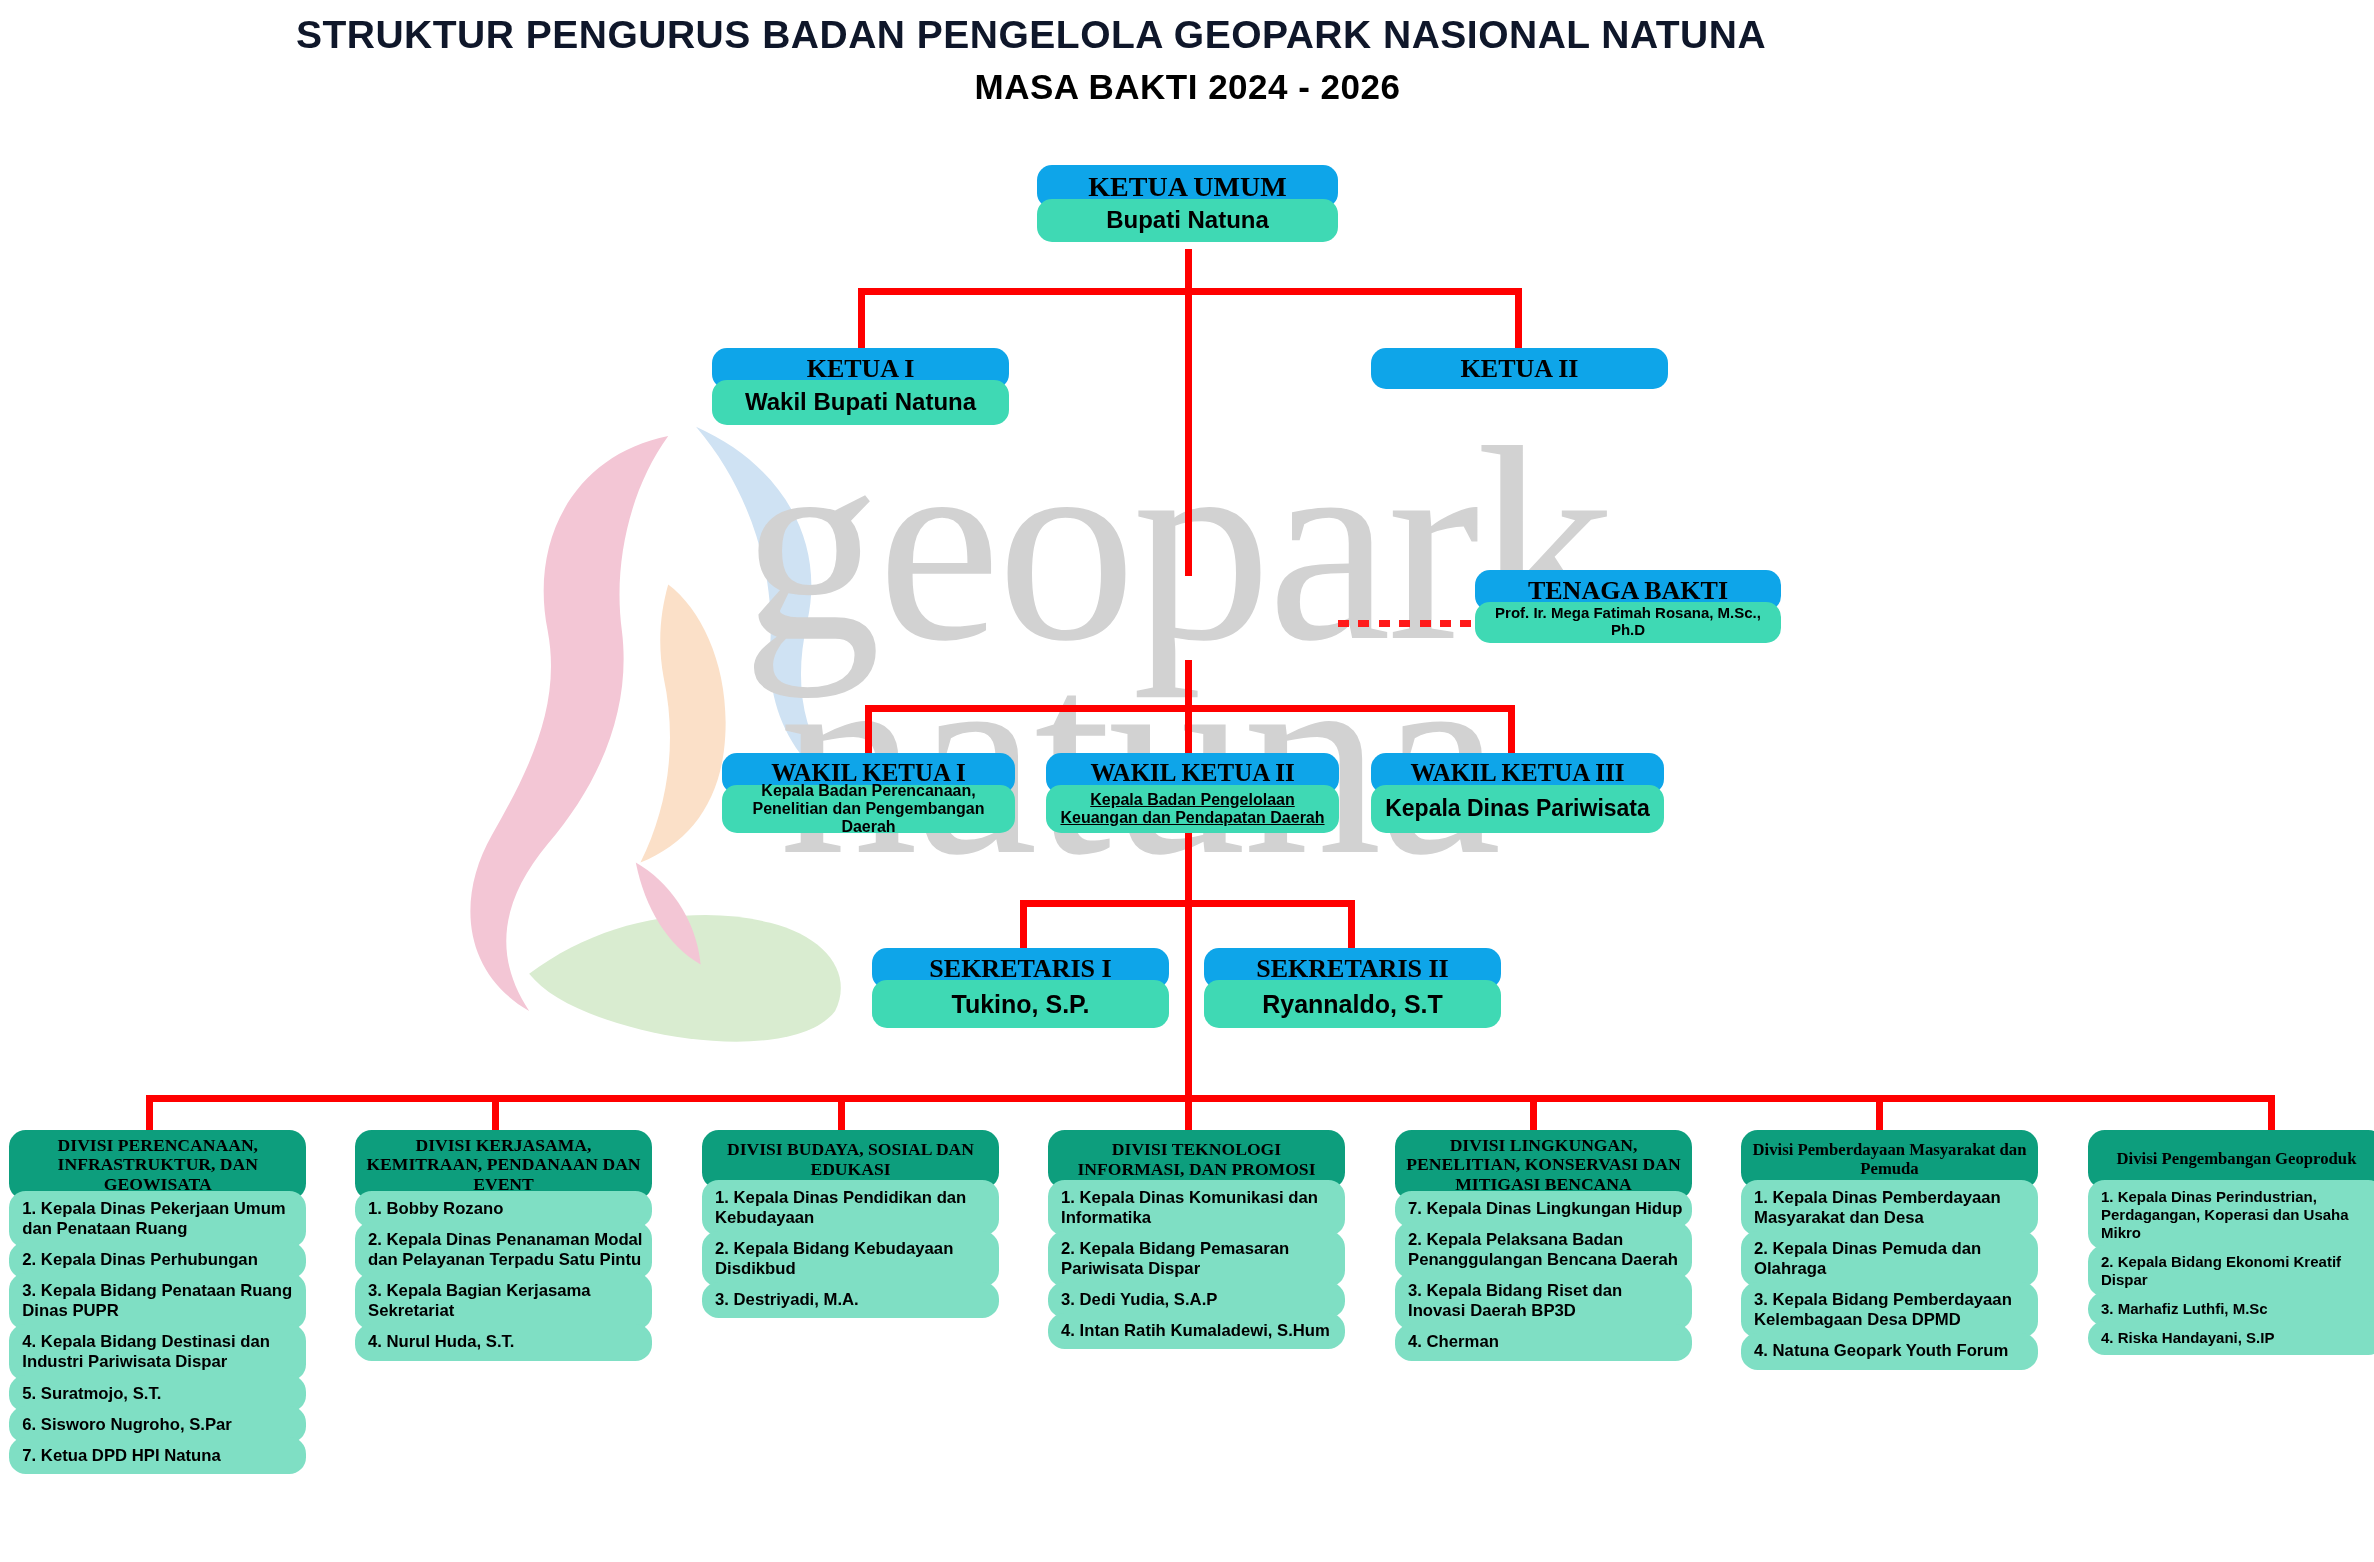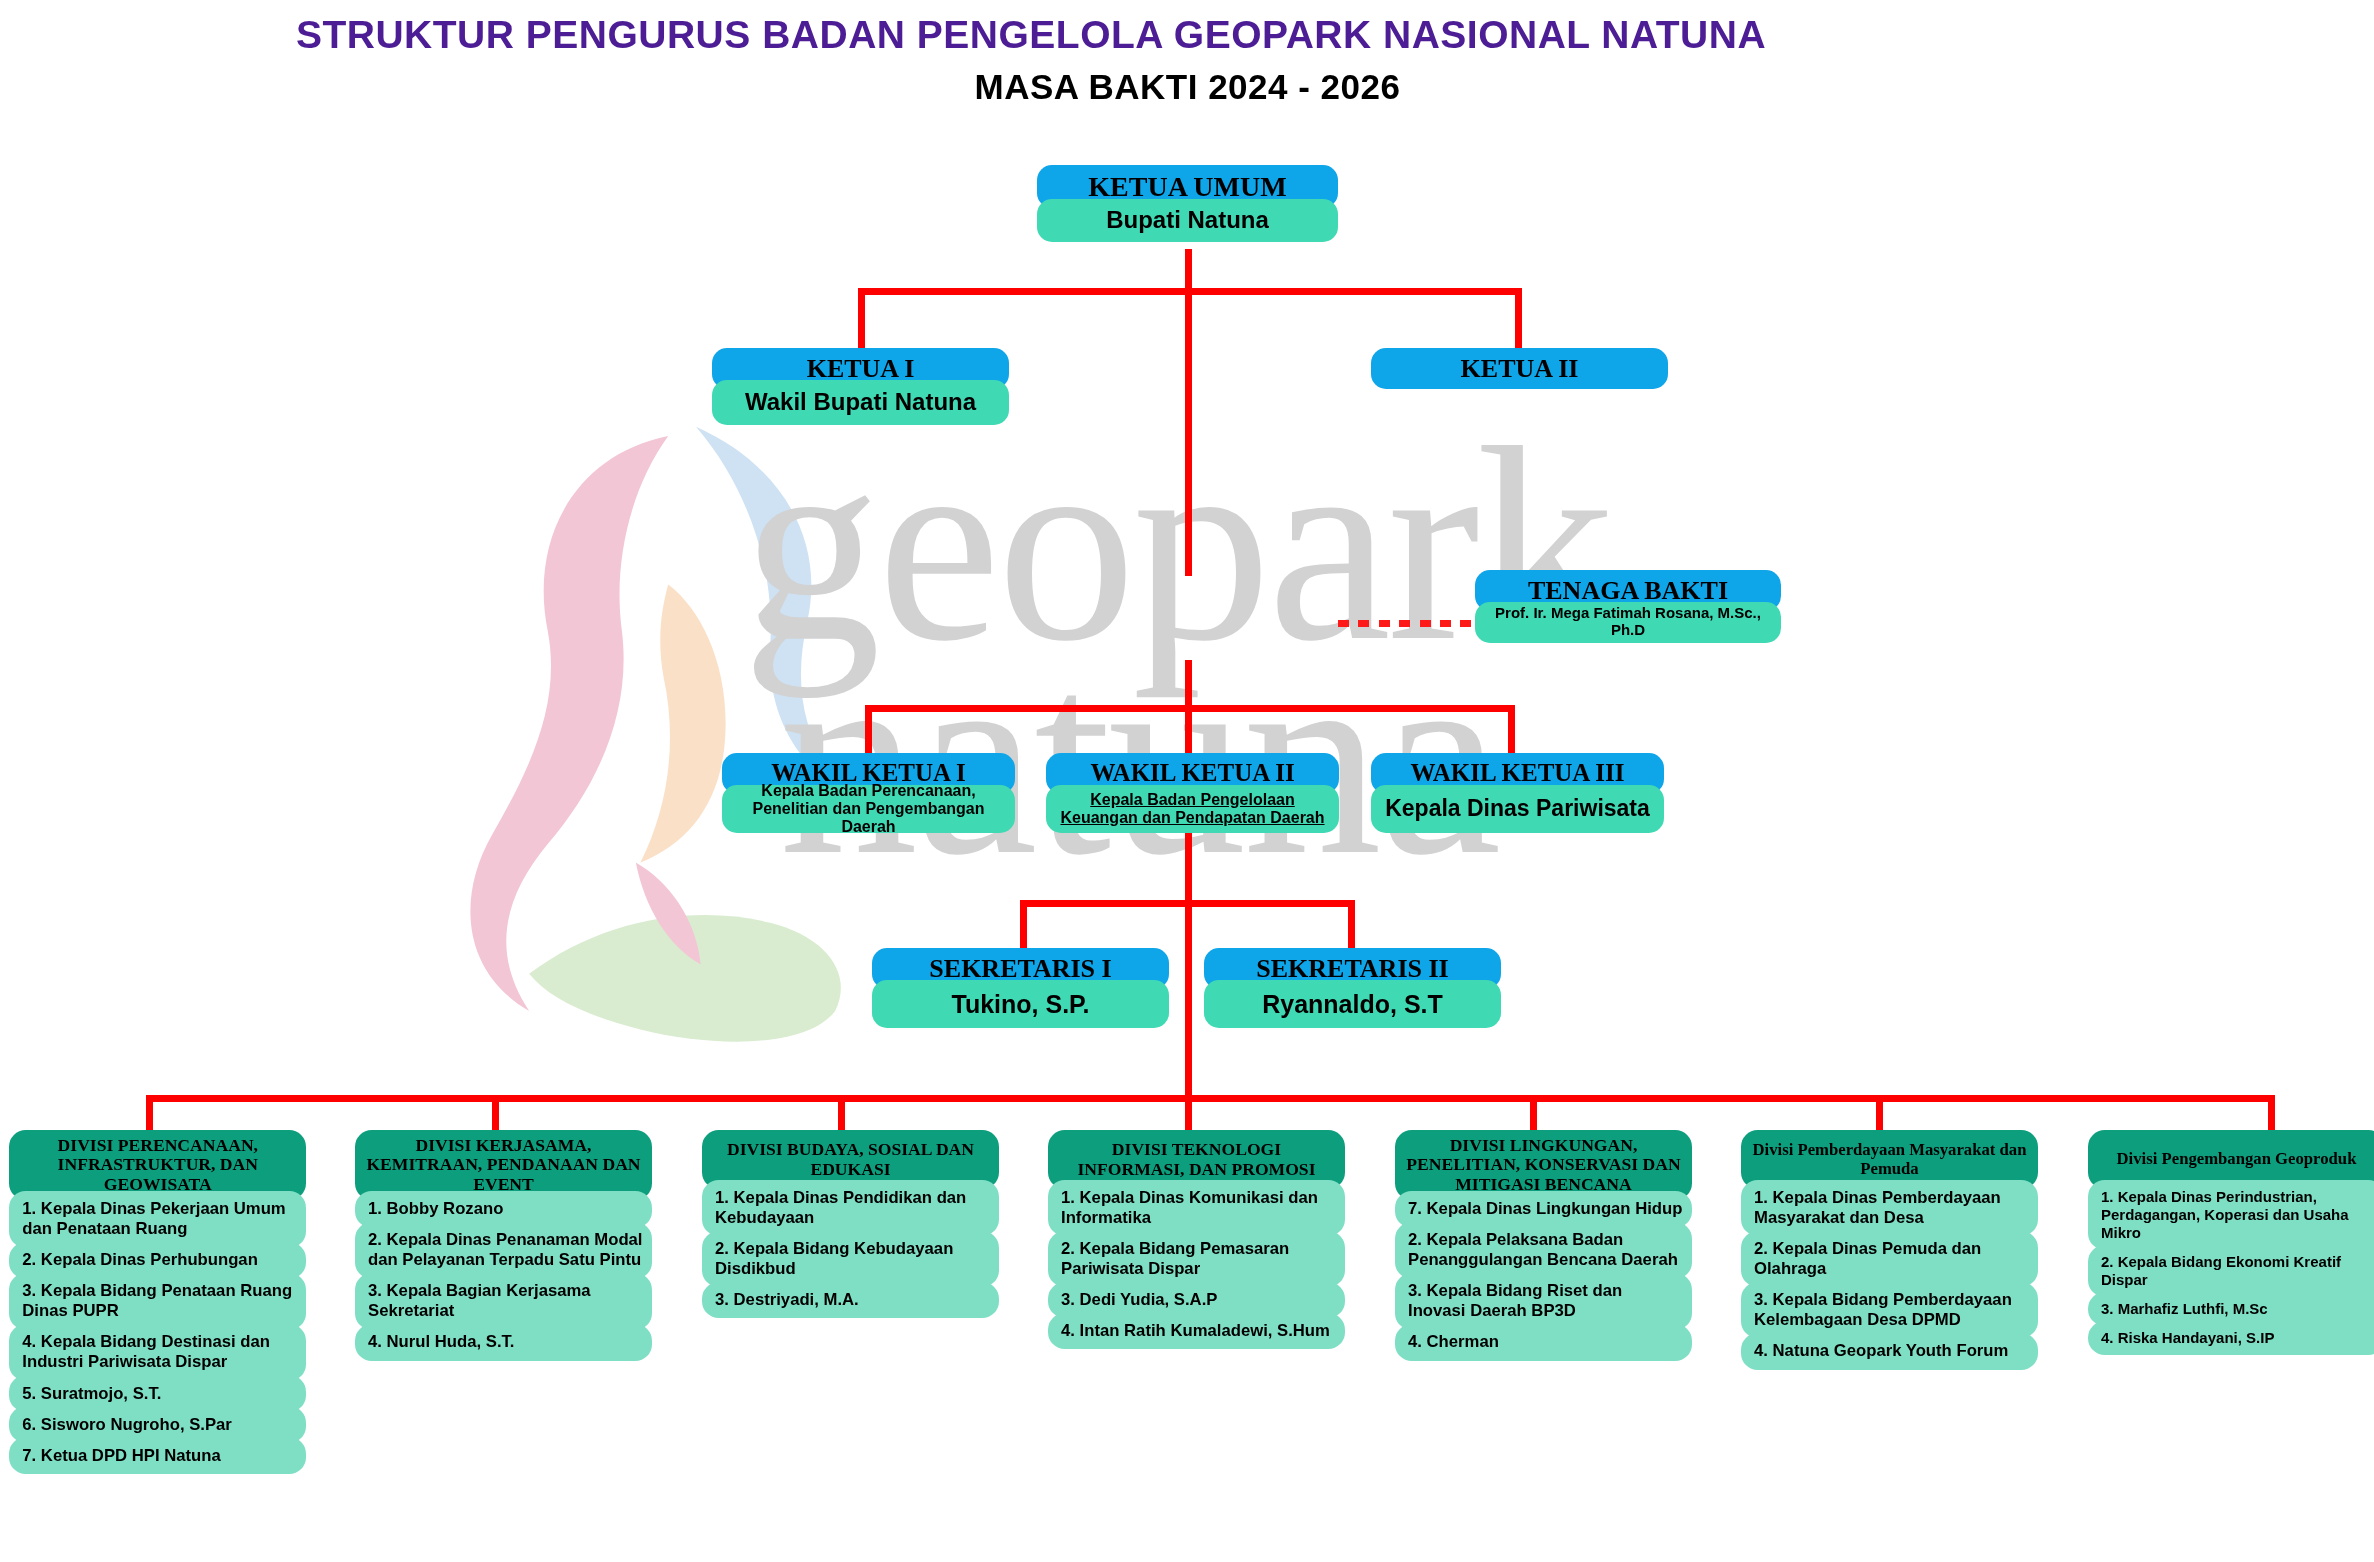--- a/index.html
+++ b/index.html
@@ -140,21 +140,21 @@
       <path d="M330 30 C420 70 470 150 450 240 C432 320 450 380 500 430 C440 400 405 340 410 265 C415 190 390 100 330 30Z" fill="#cfe2f3"></path>
       <path d="M300 200 C340 230 370 300 360 380 C352 440 320 480 270 500 C300 440 310 370 295 300 C288 262 292 228 300 200Z" fill="#fbe0c8"></path>
       <path d="M150 620 C230 560 330 545 410 565 C470 580 500 620 480 660 C450 700 350 700 270 680 C210 665 170 645 150 620Z" fill="#d9ecd0"></path>
       <path d="M265 500 C300 520 330 560 335 610 C300 590 275 550 265 500Z" fill="#f3c6d5"></path>
     </svg>
     <div class="wm-text" id="wm-geopark">geopark</div>
     <div class="wm-text" id="wm-natuna">natuna</div>
   </div>
 
   <div style="position:absolute;left:0;top:13px;width:2062px;text-align:center;z-index:4;
-              font-family:'Liberation Sans',sans-serif;font-weight:700;font-size:39px;letter-spacing:0.5px;color:#4c1d95;">STRUKTUR PENGURUS BADAN PENGELOLA GEOPARK NASIONAL NATUNA</div>
+              font-family:'Liberation Sans',sans-serif;font-weight:700;font-size:39px;letter-spacing:0.5px;color:#0f172a;">STRUKTUR PENGURUS BADAN PENGELOLA GEOPARK NASIONAL NATUNA</div>
   <div style="position:absolute;left:0;top:67px;width:2375px;text-align:center;z-index:4;
               font-family:'Liberation Sans',sans-serif;font-weight:700;font-size:35px;letter-spacing:0.5px;color:#000;">MASA BAKTI 2024 - 2026</div>
 
   <div id="lines-layer">
 
     <div class="ln lnv" style="left:1185px; top:249px; height:42px;"></div>
 
     <div class="ln lnh" style="left:858px; top:288px; width:663px;"></div>
     <div class="ln lnv" style="left:858px; top:288px; height:65px;"></div>
     <div class="ln lnv" style="left:1515px; top:288px; height:65px;"></div>

